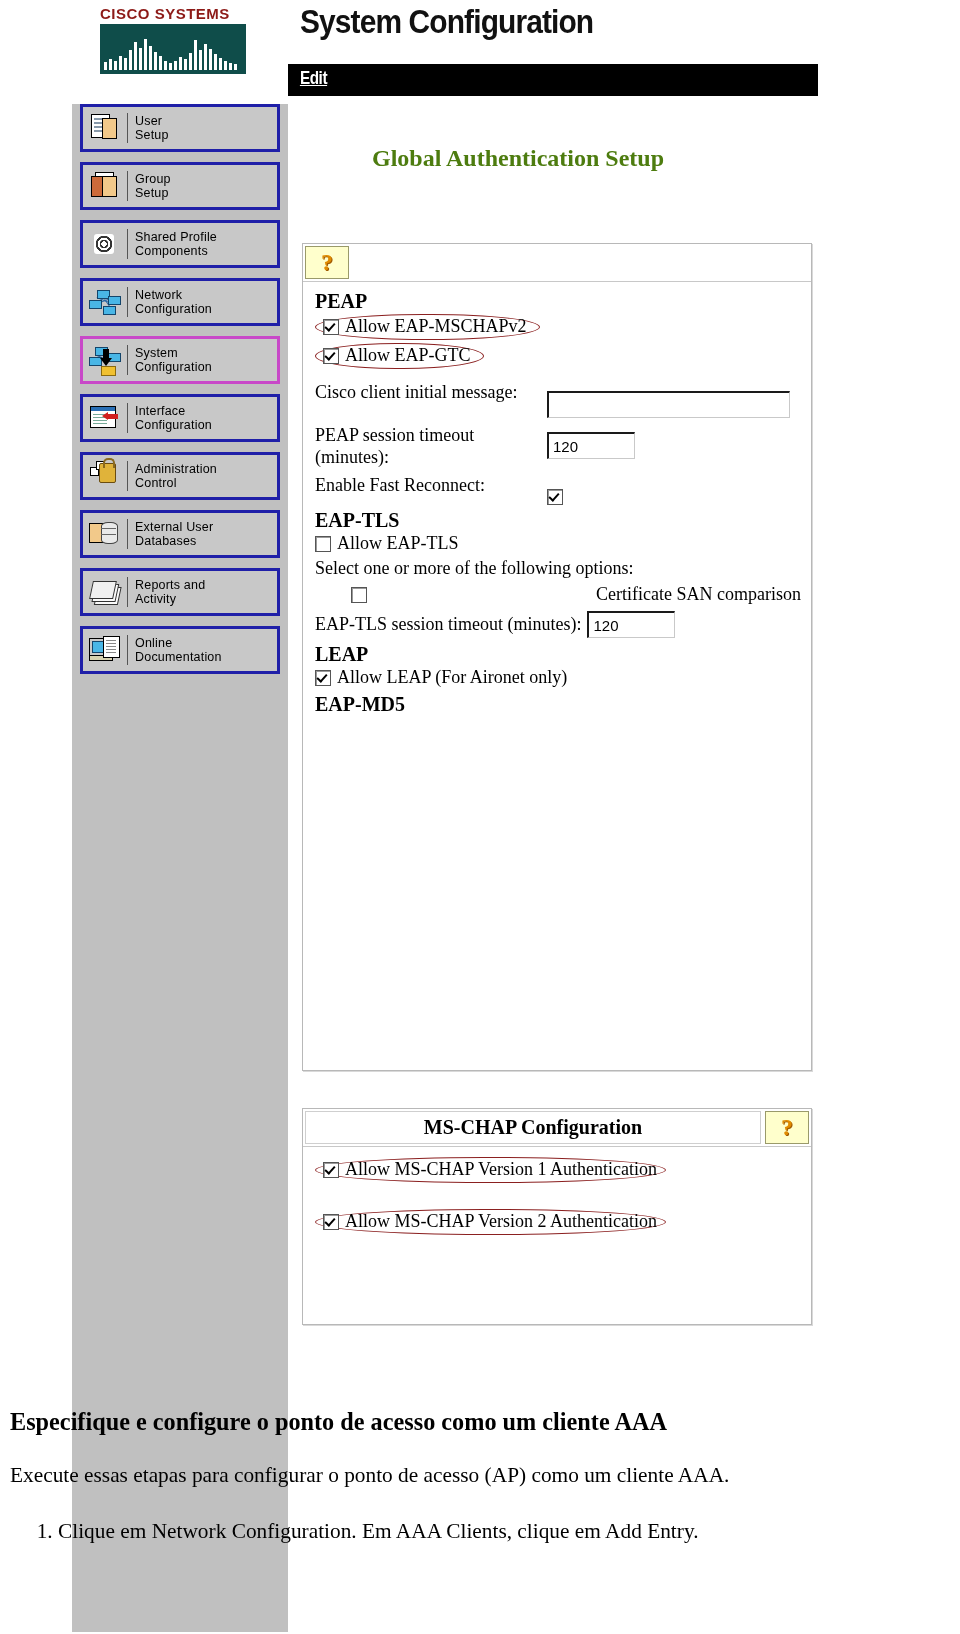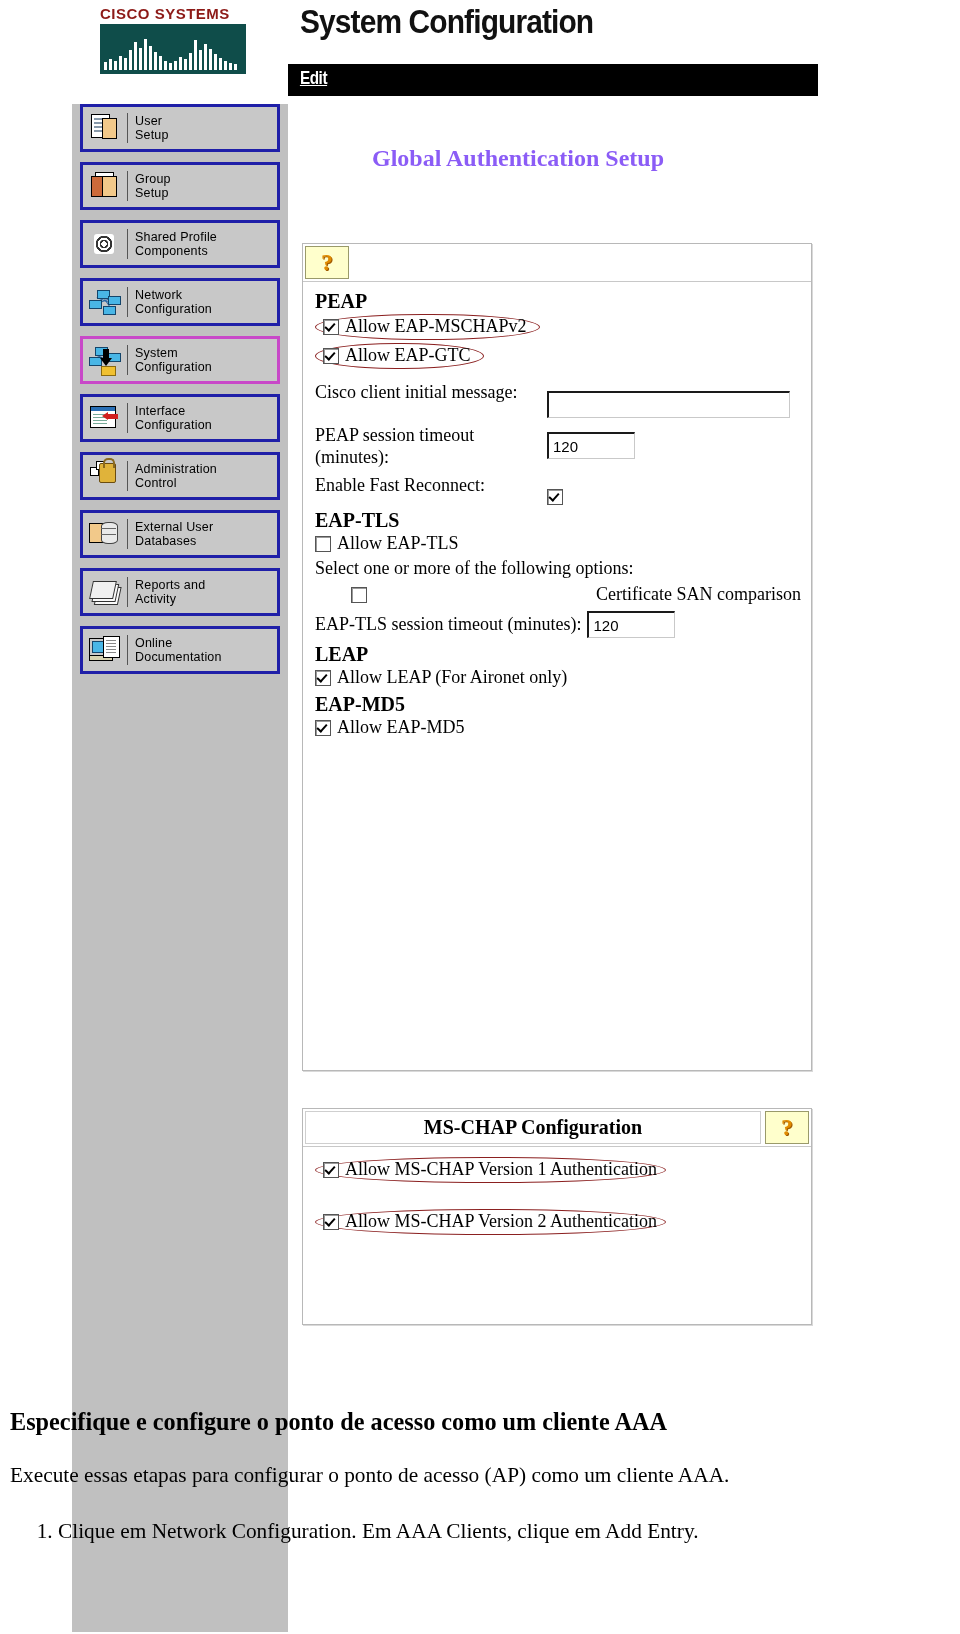--- a/index.html
+++ b/index.html
@@ -90,21 +90,21 @@
   #edit-bar{
     position:absolute;left:288px;top:64px;width:530px;height:32px;background:#000;
   }
   #edit-bar .edit-label{
     font-family:"Liberation Sans",sans-serif;color:#fff;font-size:18px;font-weight:bold;
     padding:4px 0 0 14px;letter-spacing:-.5px;text-decoration:underline;
     transform:scaleX(.85);transform-origin:left top;display:inline-block;
   }
   #section-title{
     position:absolute;left:372px;top:145px;
-    font-family:"Liberation Serif",serif;font-weight:bold;font-size:24px;color:#8b5cf6;
+    font-family:"Liberation Serif",serif;font-weight:bold;font-size:24px;color:#4d7c0f;
   }
 
   .panel{
     position:absolute;background:#ffffff;
     border:1px solid #b8b8b8;box-shadow:1px 1px 0 #d9d9d9;
   }
   .panel-head{
     height:37px;border-bottom:1px solid #c8c8c8;display:flex;align-items:stretch;
     background:#fff;
   }
@@ -409,24 +409,20 @@
       <input class="tin" style="width: 88px; height: 26px; margin-left: 6px;" type="text" value="120">
     </div>
 
     <div class="grp-title" style="margin-top:5px">LEAP</div>
     <div class="row">
       <span class="cb on"></span>
       <span>Allow LEAP (For Aironet only)</span>
     </div>
 
     <div class="grp-title" style="margin-top:5px">EAP-MD5</div>
-    <div class="row">
-      <span class="cb on"></span>
-      <span>Allow EAP-MD5</span>
-    </div>
 
   </div>
 </div>
 
 <div class="panel" style="left:302px;top:1108px;width:508px;height:215px;">
 
   <div class="panel-head">
     <div class="ttl">MS-CHAP Configuration</div>
     <div class="help-btn">?</div>
   </div>

